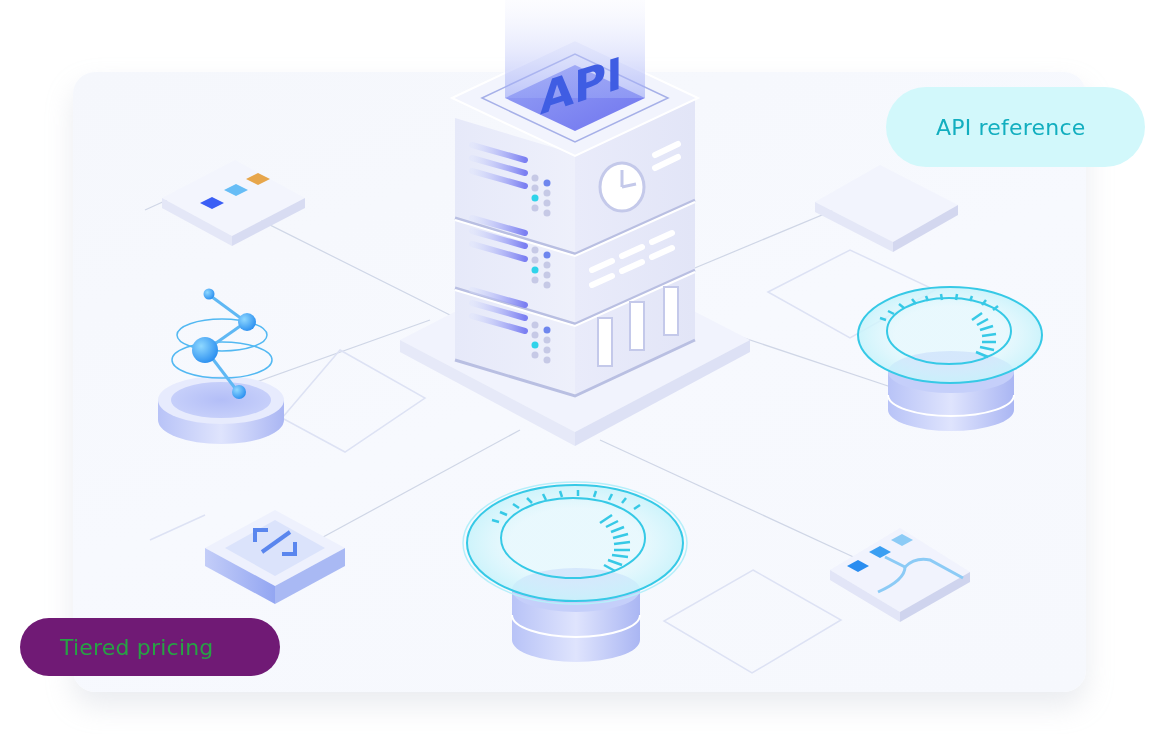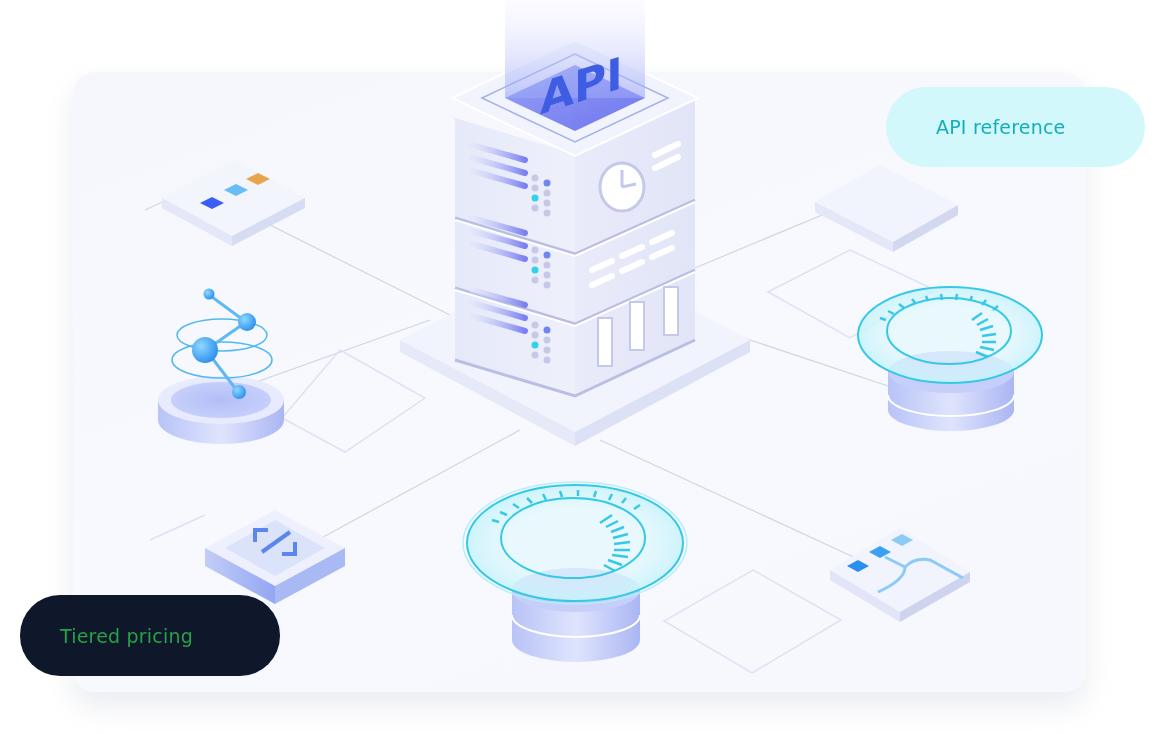--- a/index.html
+++ b/index.html
@@ -6,25 +6,25 @@
     body { width: 1160px; height: 734px; position: relative; overflow: hidden; font-family: "DejaVu Sans", sans-serif; }
     .card {
       position: absolute; left: 73px; top: 72px; width: 1013px; height: 620px;
       border-radius: 22px;
       background: linear-gradient(160deg, #f5f7fc 0%, #f7f9fe 50%, #f6f8fd 100%);
       box-shadow: 0 14px 28px rgba(180,185,200,0.28);
     }
     svg.scene { position: absolute; left: 0; top: 0; }
     .pill {
       position: absolute; border-radius: 40px; display: flex; align-items: center; justify-content: center;
-      font-family: "DejaVu Sans", sans-serif; font-size: 19px; letter-spacing: 0.2px;
+      font-family: "DejaVu Sans", sans-serif; font-size: 22px; letter-spacing: 0.2px;
     }
     .pill-api { left: 886px; top: 87px; width: 259px; height: 80px; background: #d2f8fb; color: #12aebf; padding-left: 18px; box-sizing: border-box; justify-content: flex-start; }
     .pill-api span { margin-left: 32px; }
-    .pill-tier { left: 20px; top: 595px; width: 260px; height: 81px; background: #0f172a; color: #27a244; justify-content: flex-start; }
+    .pill-tier { left: 20px; top: 618px; width: 260px; height: 58px; background: #701a75; color: #27a244; justify-content: flex-start; }
     .pill-tier span { margin-left: 40px; }
   </style>
 </head>
 <body>
 
 <div class="card"></div>
 
 <svg class="scene" width="1160" height="734" viewBox="0 0 1160 734">
   <defs>
     <linearGradient id="srvSide" x1="0" y1="0" x2="1" y2="0">

